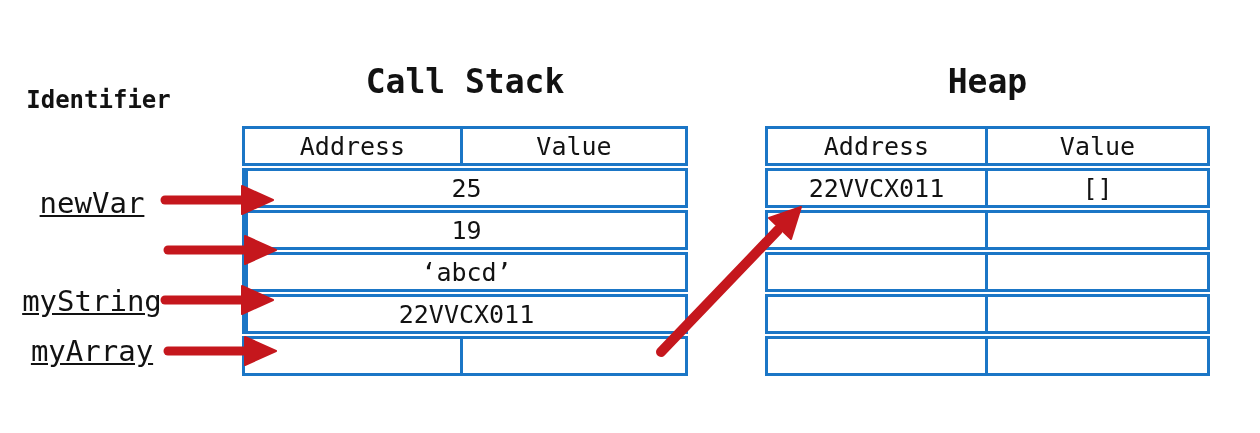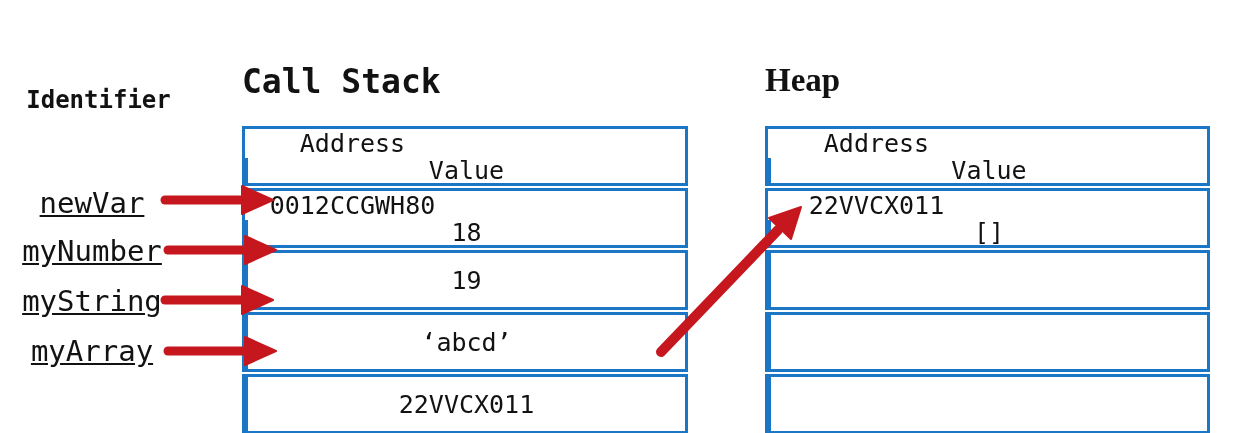--- a/index.html
+++ b/index.html
@@ -20,25 +20,26 @@
     background: var(--background);
     overflow: hidden;
     color: var(--text);
     margin-top: 40px;
   }
   .table-title {
     position: absolute;
     top: 22px;
     font-size: 33px;
     font-weight: bold;
+    text-align: center;
     letter-spacing: 0px;
     color: var(--text);
   }
   .call-stack-title { left: 242px; width: 446px; }
-  .heap-title { left: 765px; width: 445px; font-family: Liberation Serif, serif; }
+  .heap-title { left: 765px; width: 445px; }
   .identifier-heading {
     position: absolute;
     left: 16px;
     top: 46px;
     width: 165px;
     font-size: 24px;
     font-weight: bold;
     text-align: center;
   }
   .identifier-label {
@@ -56,24 +57,23 @@
     position: absolute;
     top: 86px;
     display: flex;
     flex-direction: column;
     gap: 2px;
   }
   .call-stack-table { left: 242px; width: 446px; }
   .heap-table { left: 765px; width: 445px; }
   .mem-row {
     display: flex;
-    height: 60px;
+    height: 40px;
     border: 3px solid var(--border);
     background: var(--background);
-    flex-direction: column;
   }
   .mem-cell {
     display: flex;
     align-items: center;
     justify-content: center;
     font-size: 25px;
     white-space: nowrap;
     overflow: hidden;
   }
   .call-stack-table .cell-address { width: 215px; }
@@ -97,32 +97,30 @@
 </head>
 <body>
 
 <div class="canvas">
 
   <div class="identifier-heading">Identifier</div>
   <div class="table-title call-stack-title">Call Stack</div>
   <div class="table-title heap-title">Heap</div>
 
   <div class="identifier-label" style="top:146px">newVar</div>
-  <div class="identifier-label" style="top:194px">myNumber</div>
   <div class="identifier-label" style="top:294px">myArray</div>
   <div class="identifier-label" style="top:244px">myString</div>
 
   <div class="mem-table call-stack-table">
     <div class="mem-row">
       <div class="mem-cell cell-address">Address</div>
       <div class="mem-cell cell-value">Value</div>
     </div>
     <div class="mem-row">
-      <div class="mem-cell cell-address">0012CCGWH80</div>
-      <div class="mem-cell cell-value">18</div>
+      <div class="mem-cell cell-value">25</div>
     </div>
     <div class="mem-row">
       <div class="mem-cell cell-value">19</div>
     </div>
     <div class="mem-row">
       <div class="mem-cell cell-value">‘abcd’</div>
     </div>
     <div class="mem-row">
       <div class="mem-cell cell-value">22VVCX011</div>
     </div>

